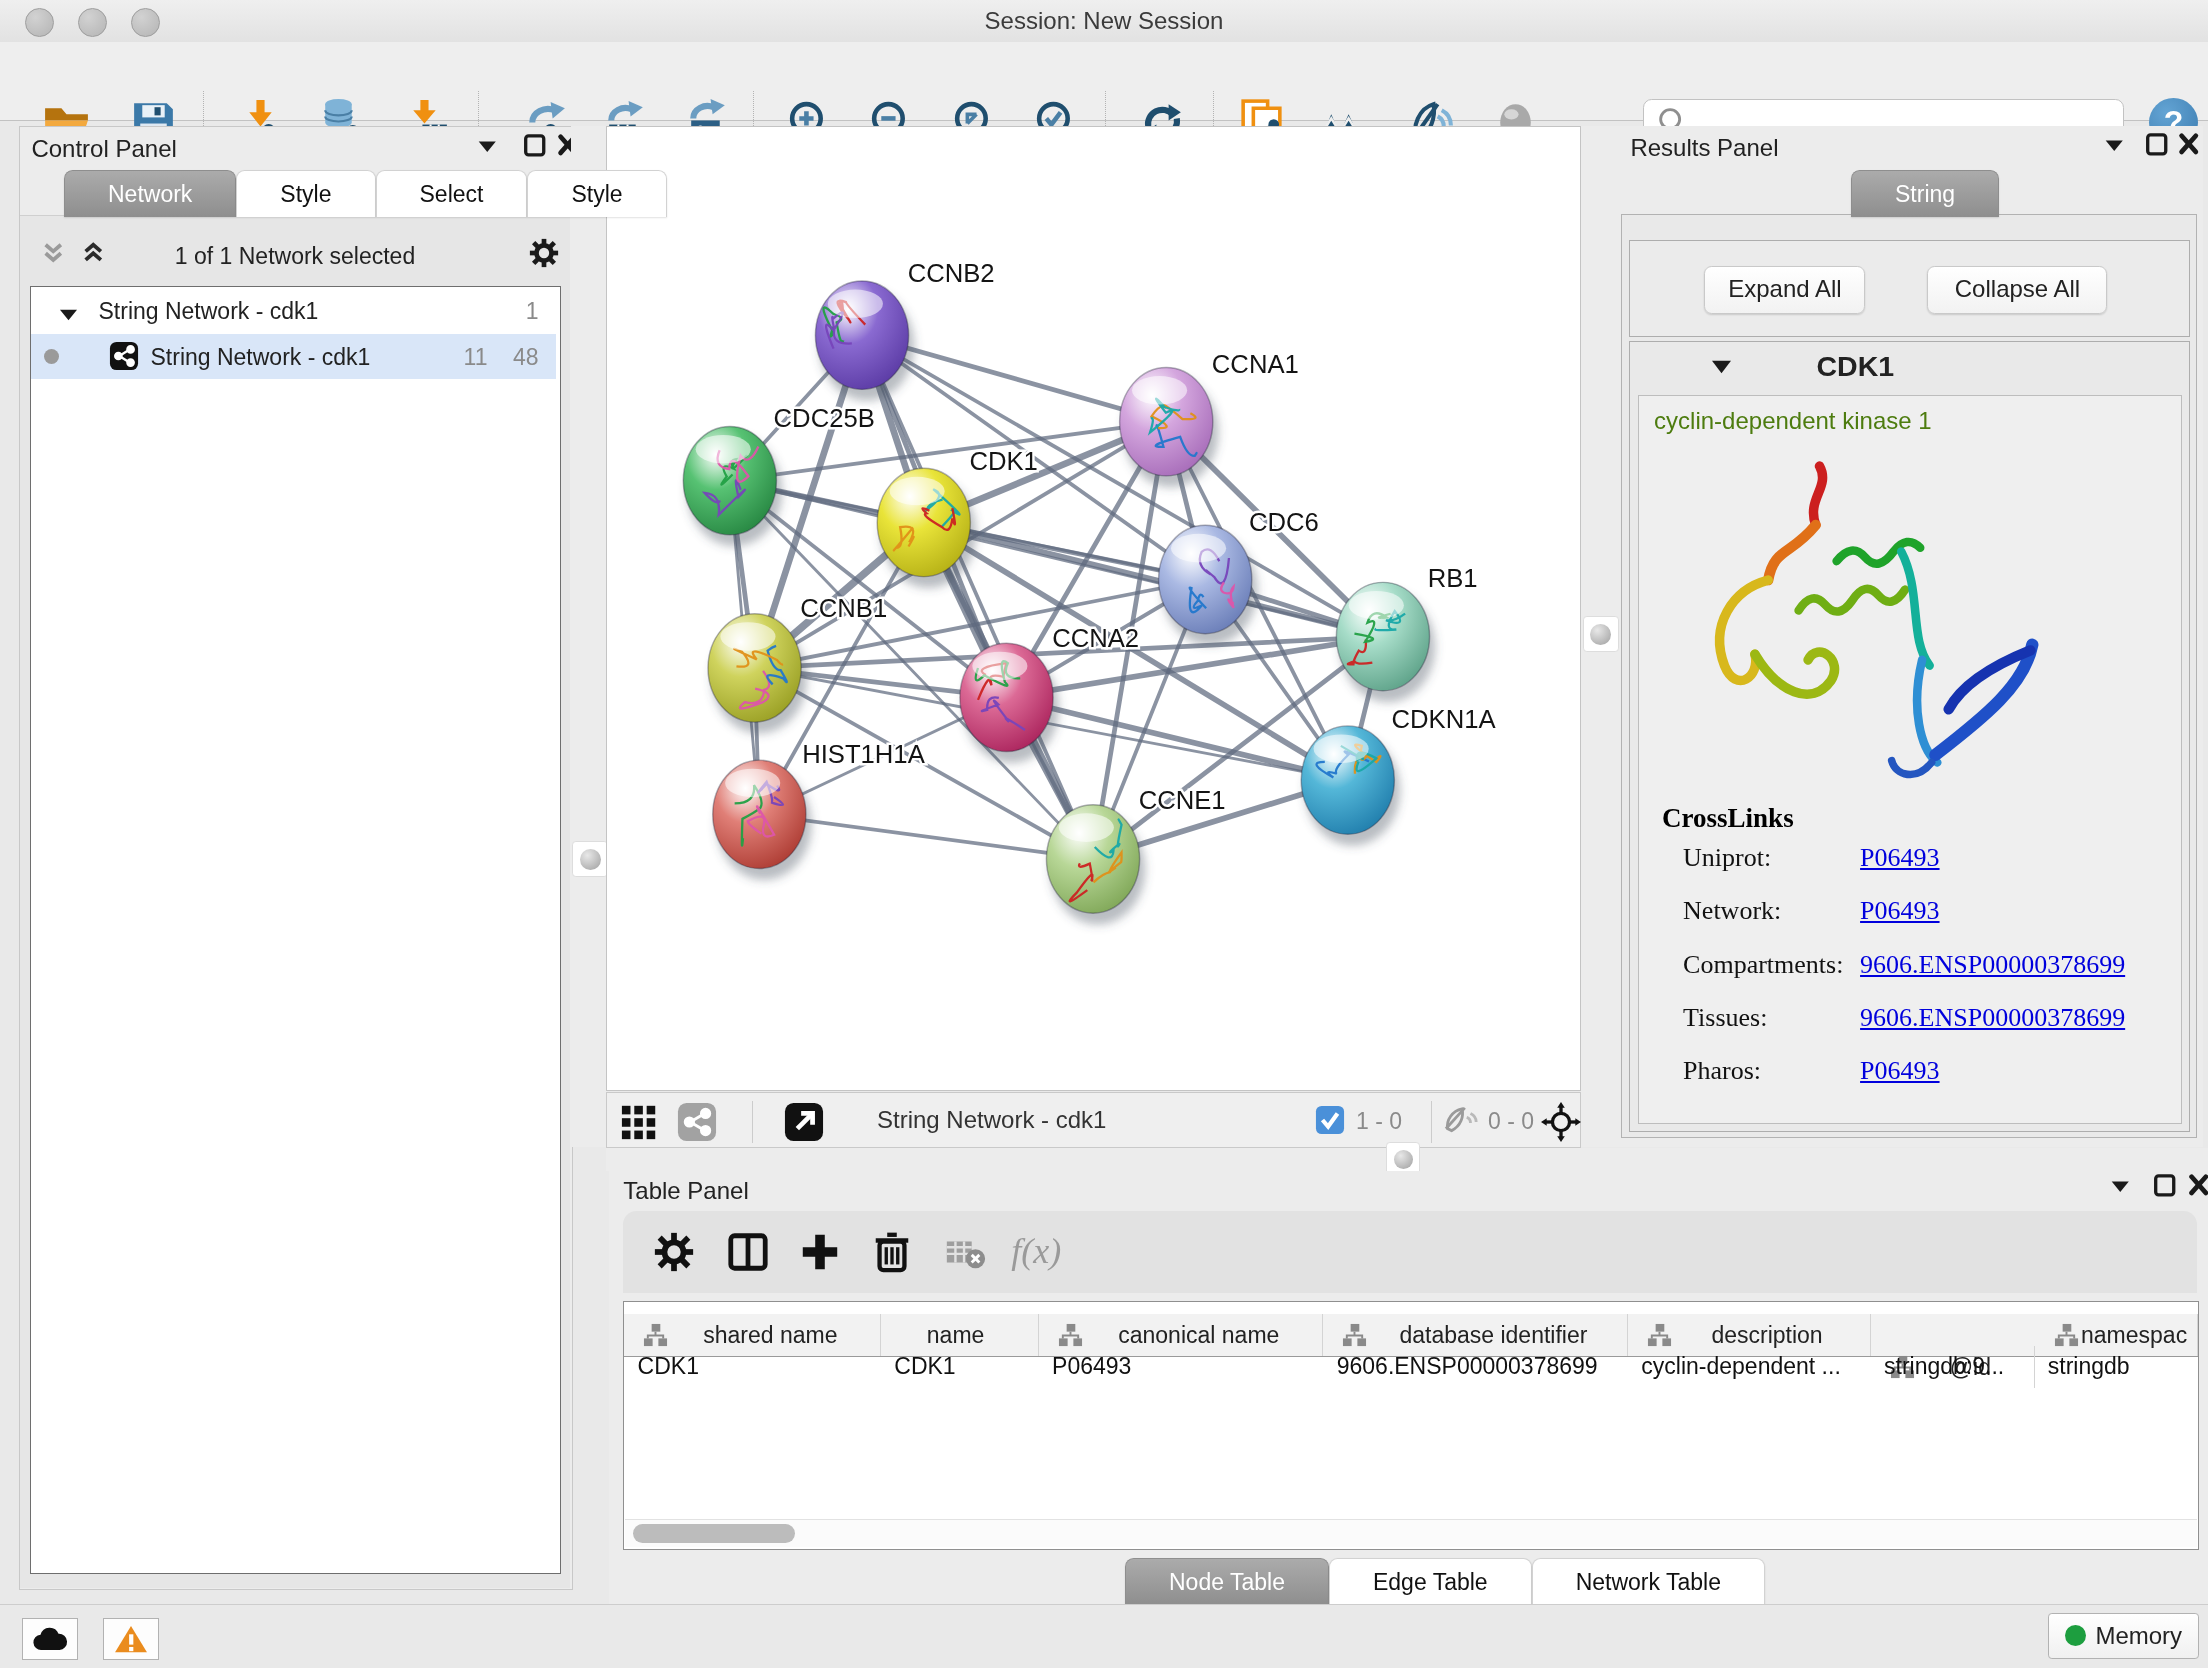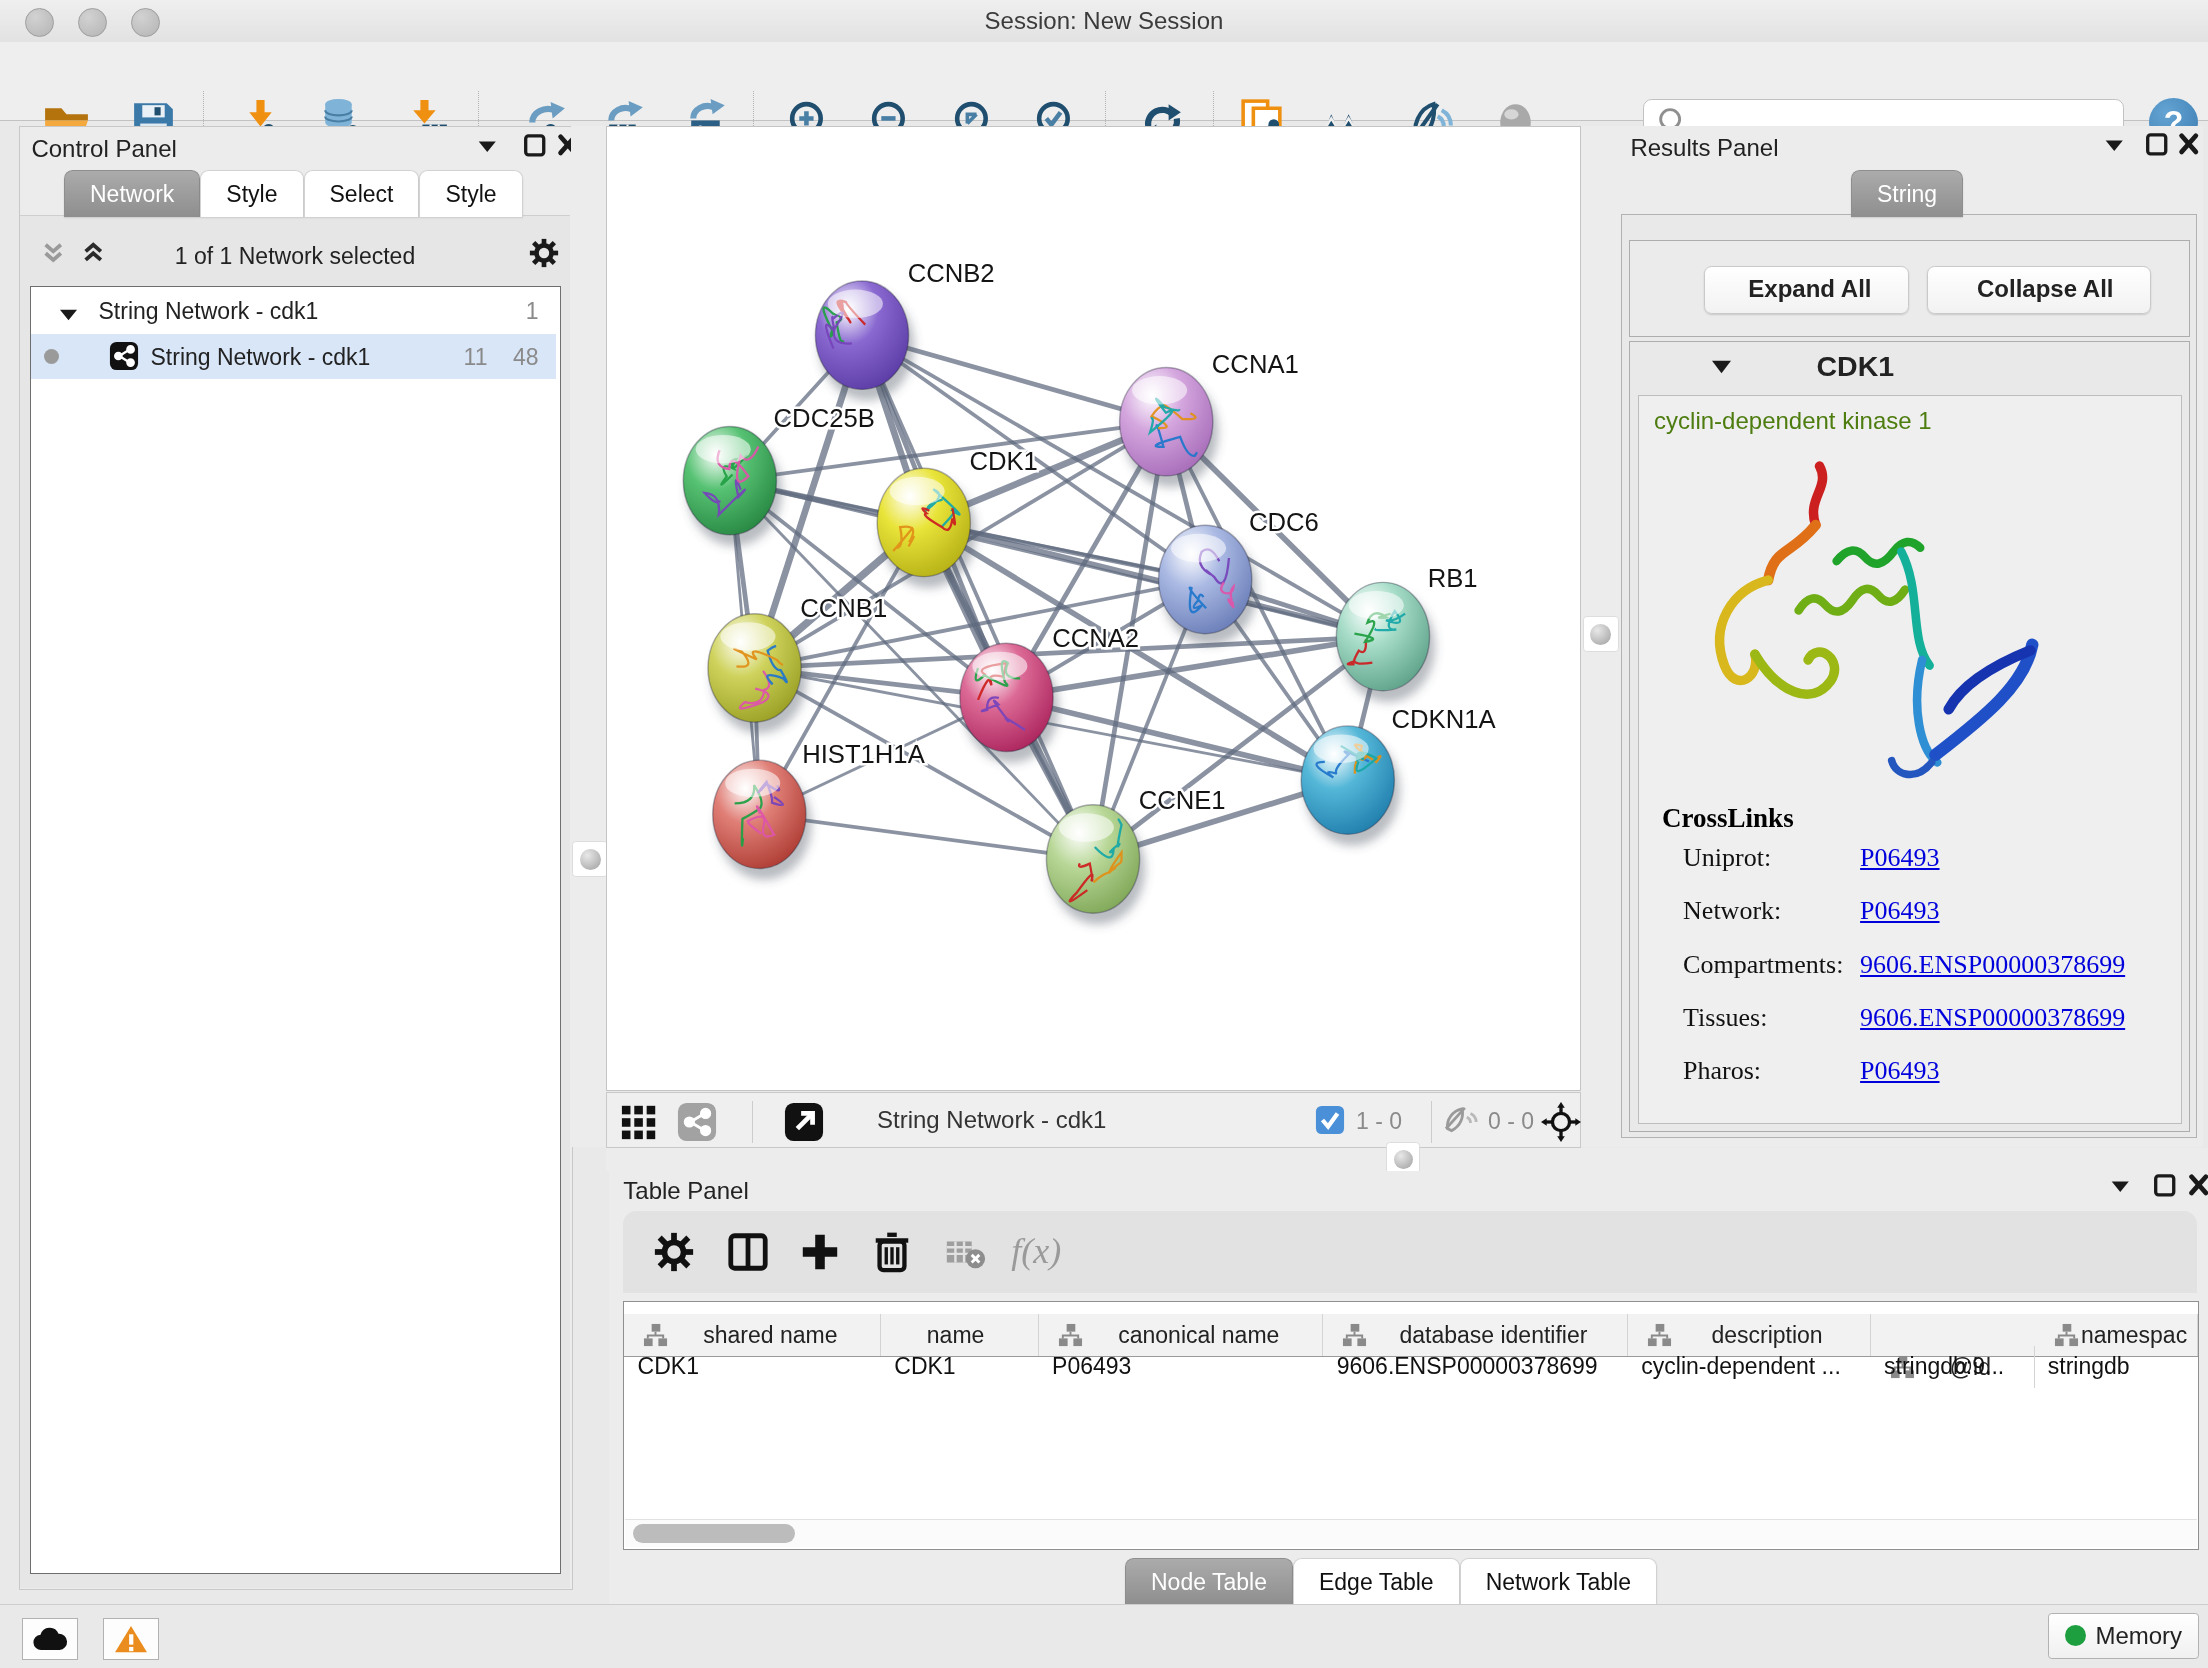--- a/index.html
+++ b/index.html
@@ -11,21 +11,21 @@
   
   .toolbar{position:absolute;left:0;top:42px;width:2208px;height:78px;background:#eeeeee;border-bottom:1px solid #c2c2c2;}
   .tbico{position:absolute;top:54px;width:53px;height:53px;cursor:pointer;}
   .tbsep{position:absolute;top:49px;width:0;height:61px;border-left:1.9px dotted #b3b3b3;}
   .searchbox{position:absolute;left:1643px;top:57px;width:479px;height:44px;background:#fff;border:1px solid #c2c2c2;border-radius:8.6px;}
   .searchbox input{position:absolute;left:49px;top:1.9px;width:418px;height:38px;border:none;outline:none;font-size:23px;background:transparent;font-family:"Liberation Sans",sans-serif;}
   .help-btn{position:absolute;left:2149px;top:56px;width:49px;height:49px;border-radius:50%;background:radial-gradient(circle at 35% 30%,#63a4d4,#3c7cb0);color:#fff;font-size:32px;font-weight:bold;text-align:center;line-height:49px;cursor:pointer;}
   
   .panel-title{font-size:24px;color:#222;}
   .pctl{position:absolute;top:5.7px;width:28.5px;height:25px;cursor:pointer;}
-  .tab{display:inline-block;height:46px;line-height:46px;padding:0 25px;font-size:23px;background:#ffffff;border:1px solid #d2d2d2;border-bottom:none;border-radius:8.6px 8.6px 0 0;color:#111;cursor:pointer;box-shadow:0 1px 1.9px rgba(0,0,0,.12);}
+  .tab{display:inline-block;height:46px;line-height:46px;padding:0 43px;font-size:23px;background:#ffffff;border:1px solid #d2d2d2;border-bottom:none;border-radius:8.6px 8.6px 0 0;color:#111;cursor:pointer;box-shadow:0 1px 1.9px rgba(0,0,0,.12);}
   .tab.sel{background:linear-gradient(#ababab,#8e8e8e);color:#fff;border-color:#8e8e8e;}
   
   .cpanel{position:absolute;left:19px;top:126px;width:552px;height:1462px;background:#ececec;border:1px solid #c8c8c8;}
   .cp-tabs{position:absolute;left:44px;top:43px;z-index:3;white-space:nowrap;}
   .cp-body{position:absolute;left:0px;top:88px;width:550px;height:1372px;background:#e6e6e6;border-top:1px solid #cfcfcf;}
   .cp-listhead{position:absolute;left:0;top:17px;width:100%;height:42px;}
   .cp-listbox{position:absolute;left:9.5px;top:70px;width:529px;height:1286px;background:#ffffff;border:1.9px solid #6e6e6e;}
   .tree-row{position:absolute;left:0;width:525px;height:45px;font-size:23px;}
   .tree-row .lbl{position:absolute;top:9.5px;}
   .tree-num{position:absolute;top:9.5px;color:#8a8a8a;}
@@ -41,21 +41,21 @@
   .netbar{position:absolute;left:606px;top:1092px;width:975px;height:56px;background:#efefef;border:1px solid #c9c9c9;box-sizing:border-box;}
   .nbico{position:absolute;top:8.6px;width:40px;height:40px;cursor:pointer;}
   .netbar .nettitle{position:absolute;left:270px;top:13.3px;font-size:24px;color:#333;}
   .cnt{position:absolute;top:15px;font-size:23px;color:#8a8a8a;}
   .nbsep{position:absolute;top:7.6px;height:42px;border-left:1px solid #cccccc;}
   
   .rpanel{position:absolute;left:1619px;top:126px;width:584px;height:1021px;background:#ececec;}
   .rp-tab{position:absolute;left:232px;top:44px;z-index:3;}
   .rp-outer{position:absolute;left:1.9px;top:88px;width:576px;height:1020px;background:#e9e9e9;border:1px solid #b2b2b2;box-sizing:border-box;height:924px;}
   .rp-box1{position:absolute;left:7.6px;top:25px;width:559px;height:95px;border:1px solid #adadad;background:#ebebeb;}
-  .rbtn{position:absolute;top:25px;height:46px;line-height:44px;padding:0 37px;background:linear-gradient(#ffffff,#f2f2f2);border:1px solid #c9c9c9;border-radius:7.6px;font-size:24px;text-align:right;cursor:pointer;box-shadow:0 1px 1.9px rgba(0,0,0,.15);font-weight:bold;}
+  .rbtn{position:absolute;top:25px;height:46px;line-height:44px;padding:0 15px;background:linear-gradient(#ffffff,#f2f2f2);border:1px solid #c9c9c9;border-radius:7.6px;font-size:24px;text-align:center;cursor:pointer;box-shadow:0 1px 1.9px rgba(0,0,0,.15);}
   .rp-box2{position:absolute;left:7.6px;top:126px;width:559px;height:789px;border:1px solid #adadad;background:#e9e9e9;}
   .rp-entry-head{position:absolute;left:0;top:0;width:100%;height:49px;}
   .rp-inner{position:absolute;left:7.6px;top:53px;width:542px;height:727px;background:#efefef;border:1px solid #bdbdbd;}
   .rp-desc{position:absolute;left:15px;top:11.4px;font-size:24px;color:#4d7c0f;}
   .cl-title{position:absolute;left:23px;top:407px;font-family:"Liberation Serif",serif;font-weight:bold;font-size:27px;color:#000;}
   .cl-row{position:absolute;left:44px;width:485px;height:38px;font-family:"Liberation Serif",serif;font-size:26px;}
   .cl-label{position:absolute;left:0;color:#111;}
   .cl-link{position:absolute;left:177px;color:#0000dd;text-decoration:underline;cursor:pointer;}
   
   .tpanel{position:absolute;left:609px;top:1171px;width:1600px;height:433px;background:#ececec;}

